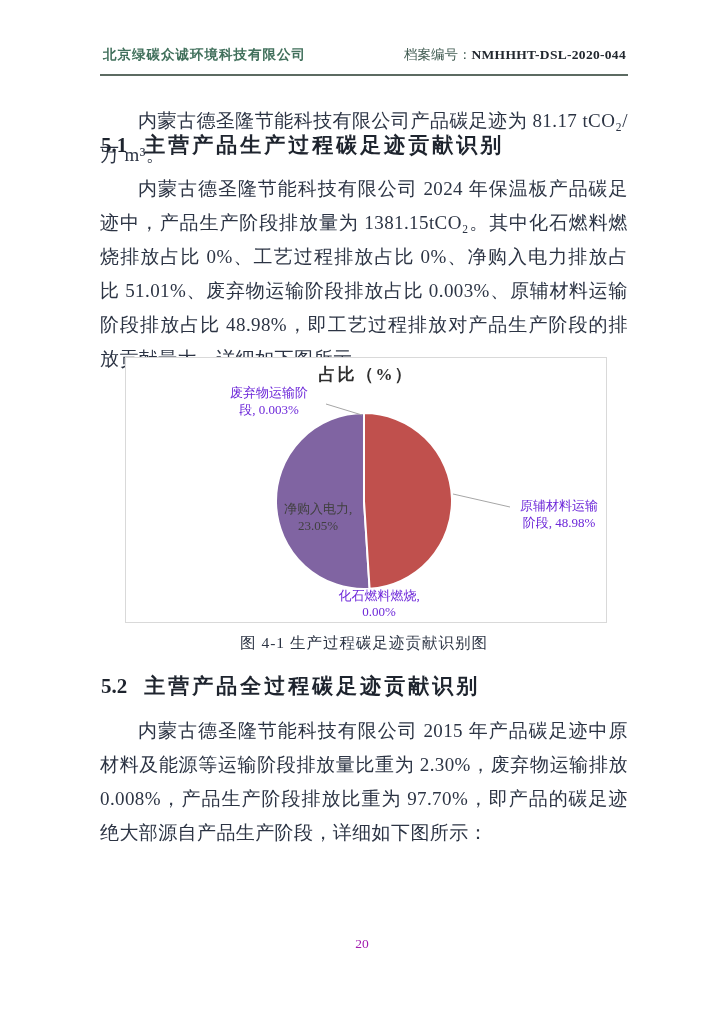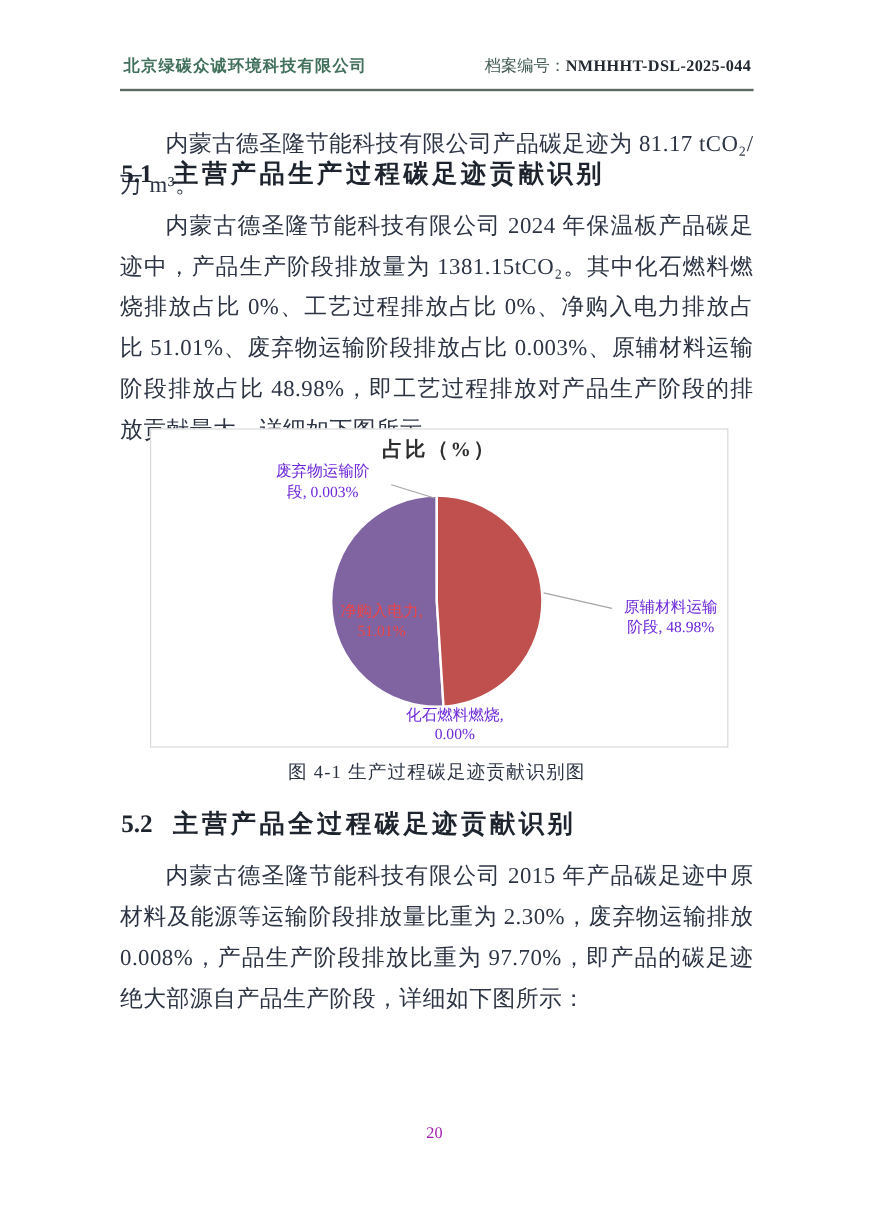--- a/index.html
+++ b/index.html
@@ -31,31 +31,31 @@
     font-size:13.5px;color:#a21caf;}
   
   .chart{position:absolute;top:357px;left:125px;width:482px;height:266px;
     background:#ffffff;border:1px solid #d9d9d9;box-sizing:border-box;}
   .chart-title{position:absolute;top:5px;left:0;width:100%;text-align:center;
     font-size:17px;font-weight:bold;color:#2f2f2f;letter-spacing:2px;}
   .chart svg{position:absolute;top:0;left:0;}
   .lbl{position:absolute;font-size:13px;line-height:17px;color:#6d28d9;text-align:center;
     font-family:"Liberation Serif","DejaVu Serif",serif;}
   .lbl-waste{left:78px;top:26px;width:130px;}
-  .lbl-elec{left:132px;top:142px;width:120px;color:#ef4444;text-align:center;}
+  .lbl-elec{left:132px;top:142px;width:120px;color:#404040;text-align:center;}
   .lbl-fossil{left:193px;top:230px;width:120px;line-height:16px;}
   .lbl-raw{left:383px;top:139px;width:100px;}
 </style>
 </head>
 <body>
 
 <div class="page">
 
   <div class="hdr-left">北京绿碳众诚环境科技有限公司</div>
-  <div class="hdr-right"><span>档案编号：</span><span class="docno">NMHHHT-DSL-2025-044</span></div>
+  <div class="hdr-right"><span>档案编号：</span><span class="docno">NMHHHT-DSL-2020-044</span></div>
   <div class="hdr-rule"></div>
 
   <p class="bodytxt indent p1">内蒙古德圣隆节能科技有限公司产品碳足迹为 81.17 tCO₂/万 m³。</p>
 
   <h2 class="sec h51"><span class="hnum">5.1</span><span>主营产品生产过程碳足迹贡献识别</span></h2>
 
   <p class="bodytxt indent p2">内蒙古德圣隆节能科技有限公司 2024 年保温板产品碳足迹中，产品生产阶段排放量为 1381.15tCO₂。其中化石燃料燃烧排放占比 0%、工艺过程排放占比 0%、净购入电力排放占比 51.01%、废弃物运输阶段排放占比 0.003%、原辅材料运输阶段排放占比 48.98%，即工艺过程排放对产品生产阶段的排放贡献最大，详细如下图所示。</p>
 
   <div class="chart">
     <div class="chart-title">占比（%）</div>
@@ -64,21 +64,21 @@
         <path d="M 238,143 L 238.00,55.00 A 88 88 0 0 1 243.62,230.82 Z" fill="#C0504D" stroke="#ffffff" stroke-width="2" stroke-linejoin="round"></path>
       <polyline points="200,46 236,57" fill="none" stroke="#A6A6A6" stroke-width="1"></polyline>
       <polyline points="327,136 384,149" fill="none" stroke="#A6A6A6" stroke-width="1"></polyline>
     </svg>
     <div class="lbl lbl-waste">
       <span>废弃物运输阶</span><br>
       <span>段, 0.003%</span>
     </div>
     <div class="lbl lbl-elec">
       <span>净购入电力,</span><br>
-      <span>51.01%</span>
+      <span>23.05%</span>
     </div>
     <div class="lbl lbl-fossil">
       <span>化石燃料燃烧,</span><br>
       <span>0.00%</span>
     </div>
     <div class="lbl lbl-raw">
       <span>原辅材料运输</span><br>
       <span>阶段, 48.98%</span>
     </div>
   </div>

